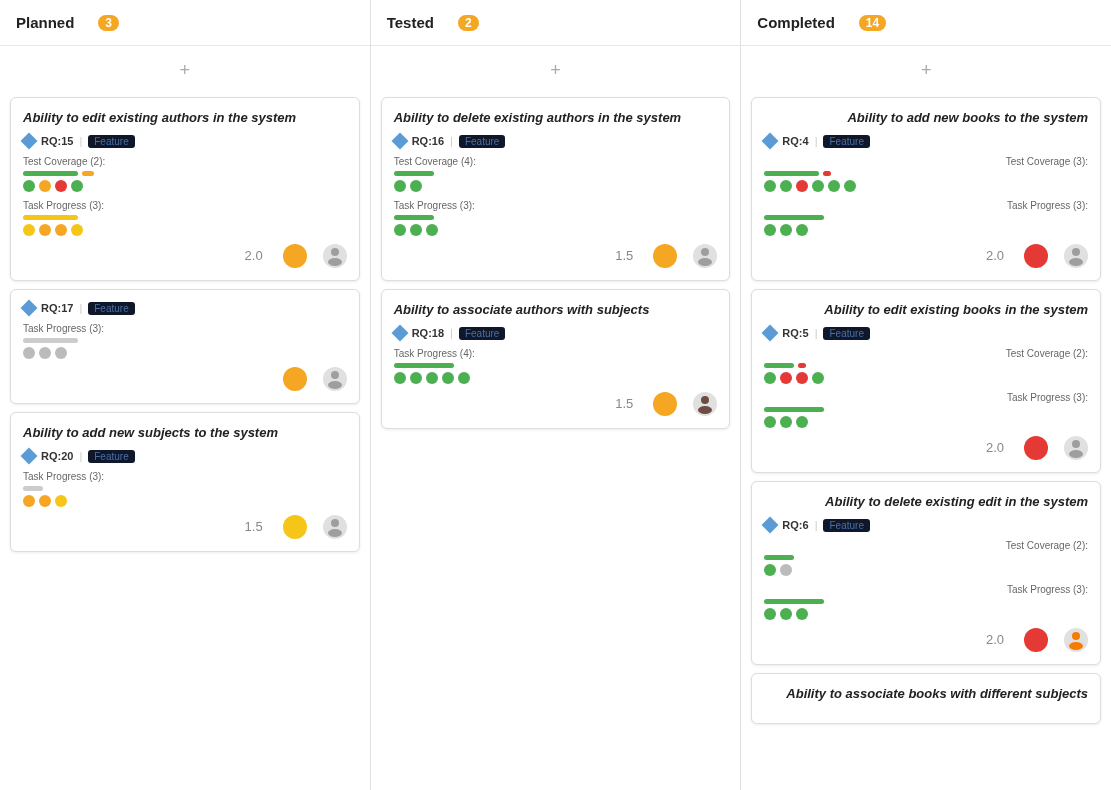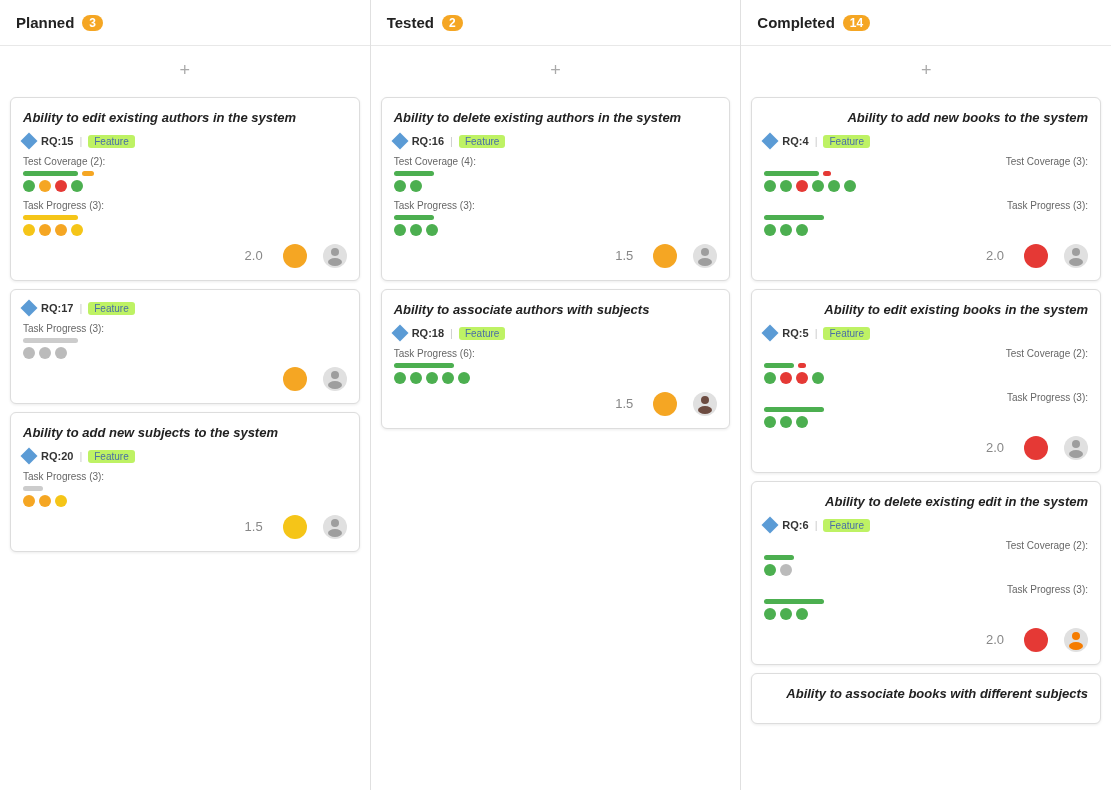--- a/index.html
+++ b/index.html
@@ -31,21 +31,21 @@
       border-right: none;
       position: relative;
       text-align: right;
     }
 
     .column-header {
       padding: 14px 16px;
       border-bottom: 1px solid #e8e8e8;
       display: flex;
       align-items: center;
-      gap: 8px;
+      gap: 24px;
       background: #fff;
     }
 
     .column-title {
       font-size: 15px;
       font-weight: 600;
       color: #222;
     }
 
     .column-count {
@@ -111,21 +111,21 @@
       flex-shrink: 0;
     }
 
     .rq-label {
       font-size: 11px;
       font-weight: 600;
       color: #333;
     }
 
     .feature-badge {
-      background: #bef264;
+      background: #0f172a;
       color: #4a6fa5;
       border-radius: 3px;
       padding: 1px 6px;
       font-size: 10px;
     }
 
     .divider {
       color: #ccc;
       font-size: 11px;
     }
@@ -411,21 +411,21 @@
 
       <div class="card">
         <div class="card-title">Ability to associate authors with subjects</div>
         <div class="card-tag">
           <span class="diamond-icon"></span>
           <span class="rq-label">RQ:18</span>
           <span class="divider">|</span>
           <span class="feature-badge">Feature</span>
         </div>
         <div class="metric-row">
-          <div class="metric-label">Task Progress (6):</div>
+          <div class="metric-label">Task Progress (4):</div>
           <div class="progress-bar-container">
             <div class="progress-bar pb-green-full"></div>
           </div>
           <div class="dots-row">
             <span class="dot dot-green"></span>
             <span class="dot dot-green"></span>
             <span class="dot dot-green"></span>
             <span class="dot dot-green"></span>
             <span class="dot dot-green"></span>
           </div>

